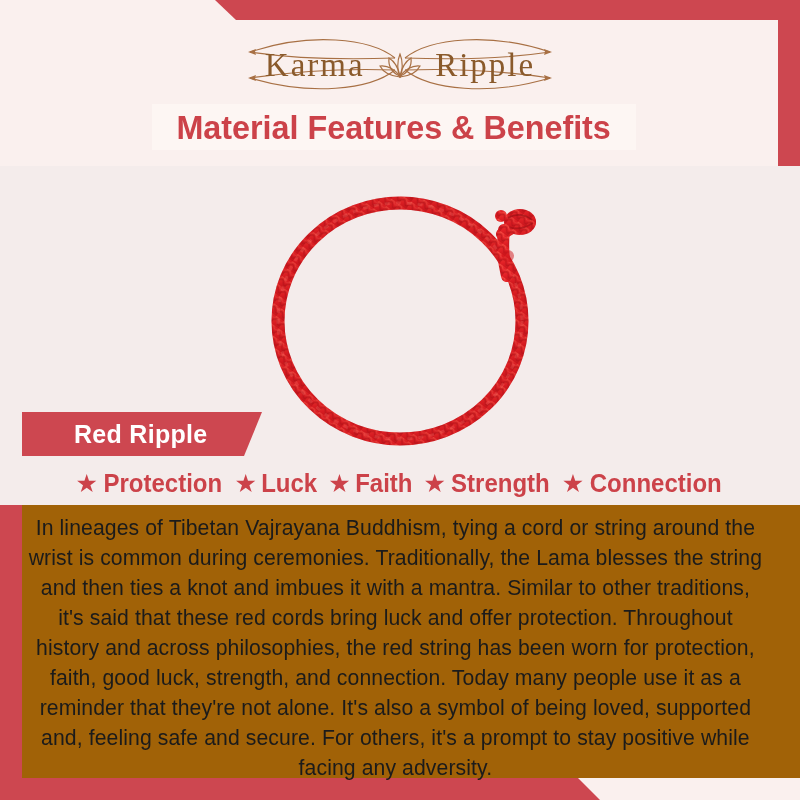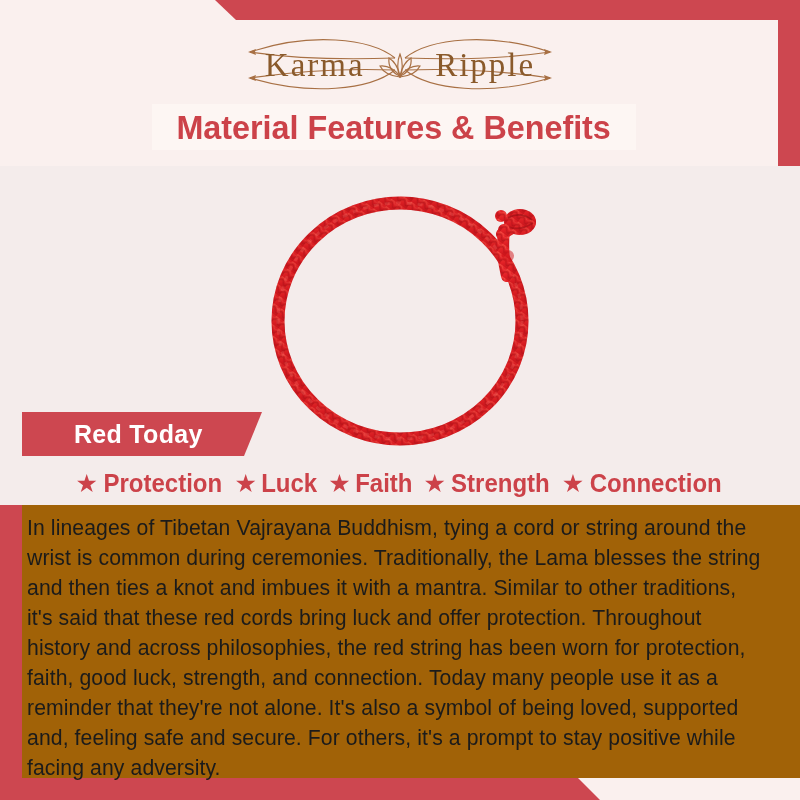--- a/index.html
+++ b/index.html
@@ -12,20 +12,21 @@
     background: #faf0ee;
     font-family: "Liberation Sans", sans-serif;
     overflow: hidden;
   }
   #page {
     position: relative;
     width: 800px;
     height: 800px;
     background: #faf0ee;
     overflow: hidden;
+    text-align: center;
   }
 
   
   .deco-top-band {
     position: absolute;
     left: 0; top: 0;
     width: 800px; height: 20px;
     background: #cd4750;
     -webkit-clip-path: polygon(215px 0, 800px 0, 800px 20px, 236px 20px);
     clip-path: polygon(215px 0, 800px 0, 800px 20px, 236px 20px);
@@ -281,21 +282,21 @@
         <path d="M254 48 q13 6 27 -3" fill="none" stroke="#8f0d12" stroke-width="1.6" opacity="0.5"></path>
         <ellipse cx="249" cy="38" rx="6" ry="6" fill="url(#braid)"></ellipse>
       </g>
 
       <path d="M252 52 C250 70 252 86 255 98" fill="none" stroke="url(#braid)" stroke-width="12" stroke-linecap="round"></path>
       <ellipse cx="256" cy="78" rx="6" ry="6" fill="#cf1319" opacity="0.5"></ellipse>
     </svg>
   </div>
 
   <div class="ribbon">
-    <span class="ribbon-text">Red Today</span>
+    <span class="ribbon-text">Red Ripple</span>
   </div>
 
   <div class="features">
     <span class="feature">
       <span class="feature-star">★</span>
       <span class="feature-label">Protection</span>
     </span>
     <span class="feature">
       <span class="feature-star">★</span>
       <span class="feature-label">Luck</span>

